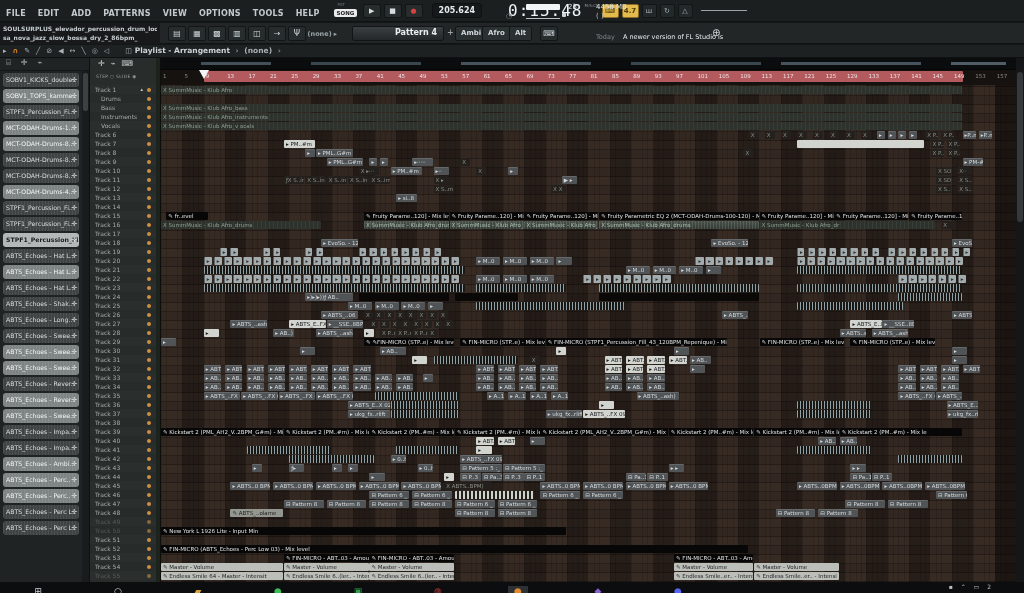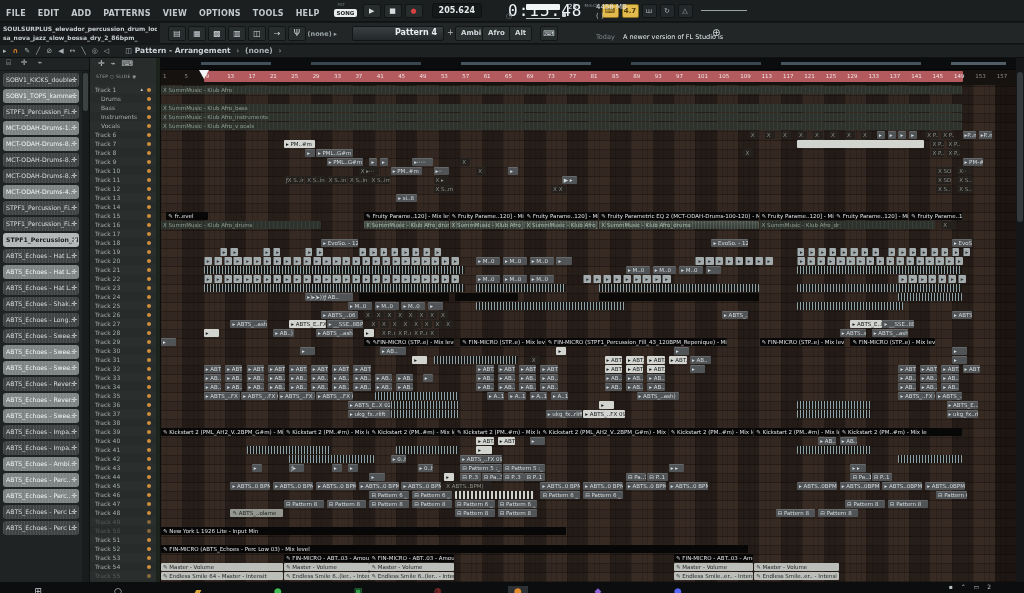--- a/index.html
+++ b/index.html
@@ -189,21 +189,21 @@
         <div class="t3icon">╱</div>
         <div class="t3icon">⊘</div>
         <div class="t3icon">◀</div>
         <div class="t3icon">↔</div>
         <div class="t3icon">╲</div>
         <div class="t3icon">◎</div>
         <div class="t3icon">◁</div>
       </div>
     <div id="pl-title">
       <span class="t3icon">◫</span>
-      <span>Pattern - Arrangement</span>
+      <span>Playlist - Arrangement</span>
       <span class="sep">›</span>
       <span class="none">(none)</span>
       <span class="sep">›</span>
     </div>
   </div>
 
   <div id="browser">
     <div id="browser-head"><span>⌸</span><span>✛</span><span>⌁</span></div>
     <div id="blist">
         <div class="bitem">SOBV1_KICKS_double..<span class="handle">✛</span></div>

